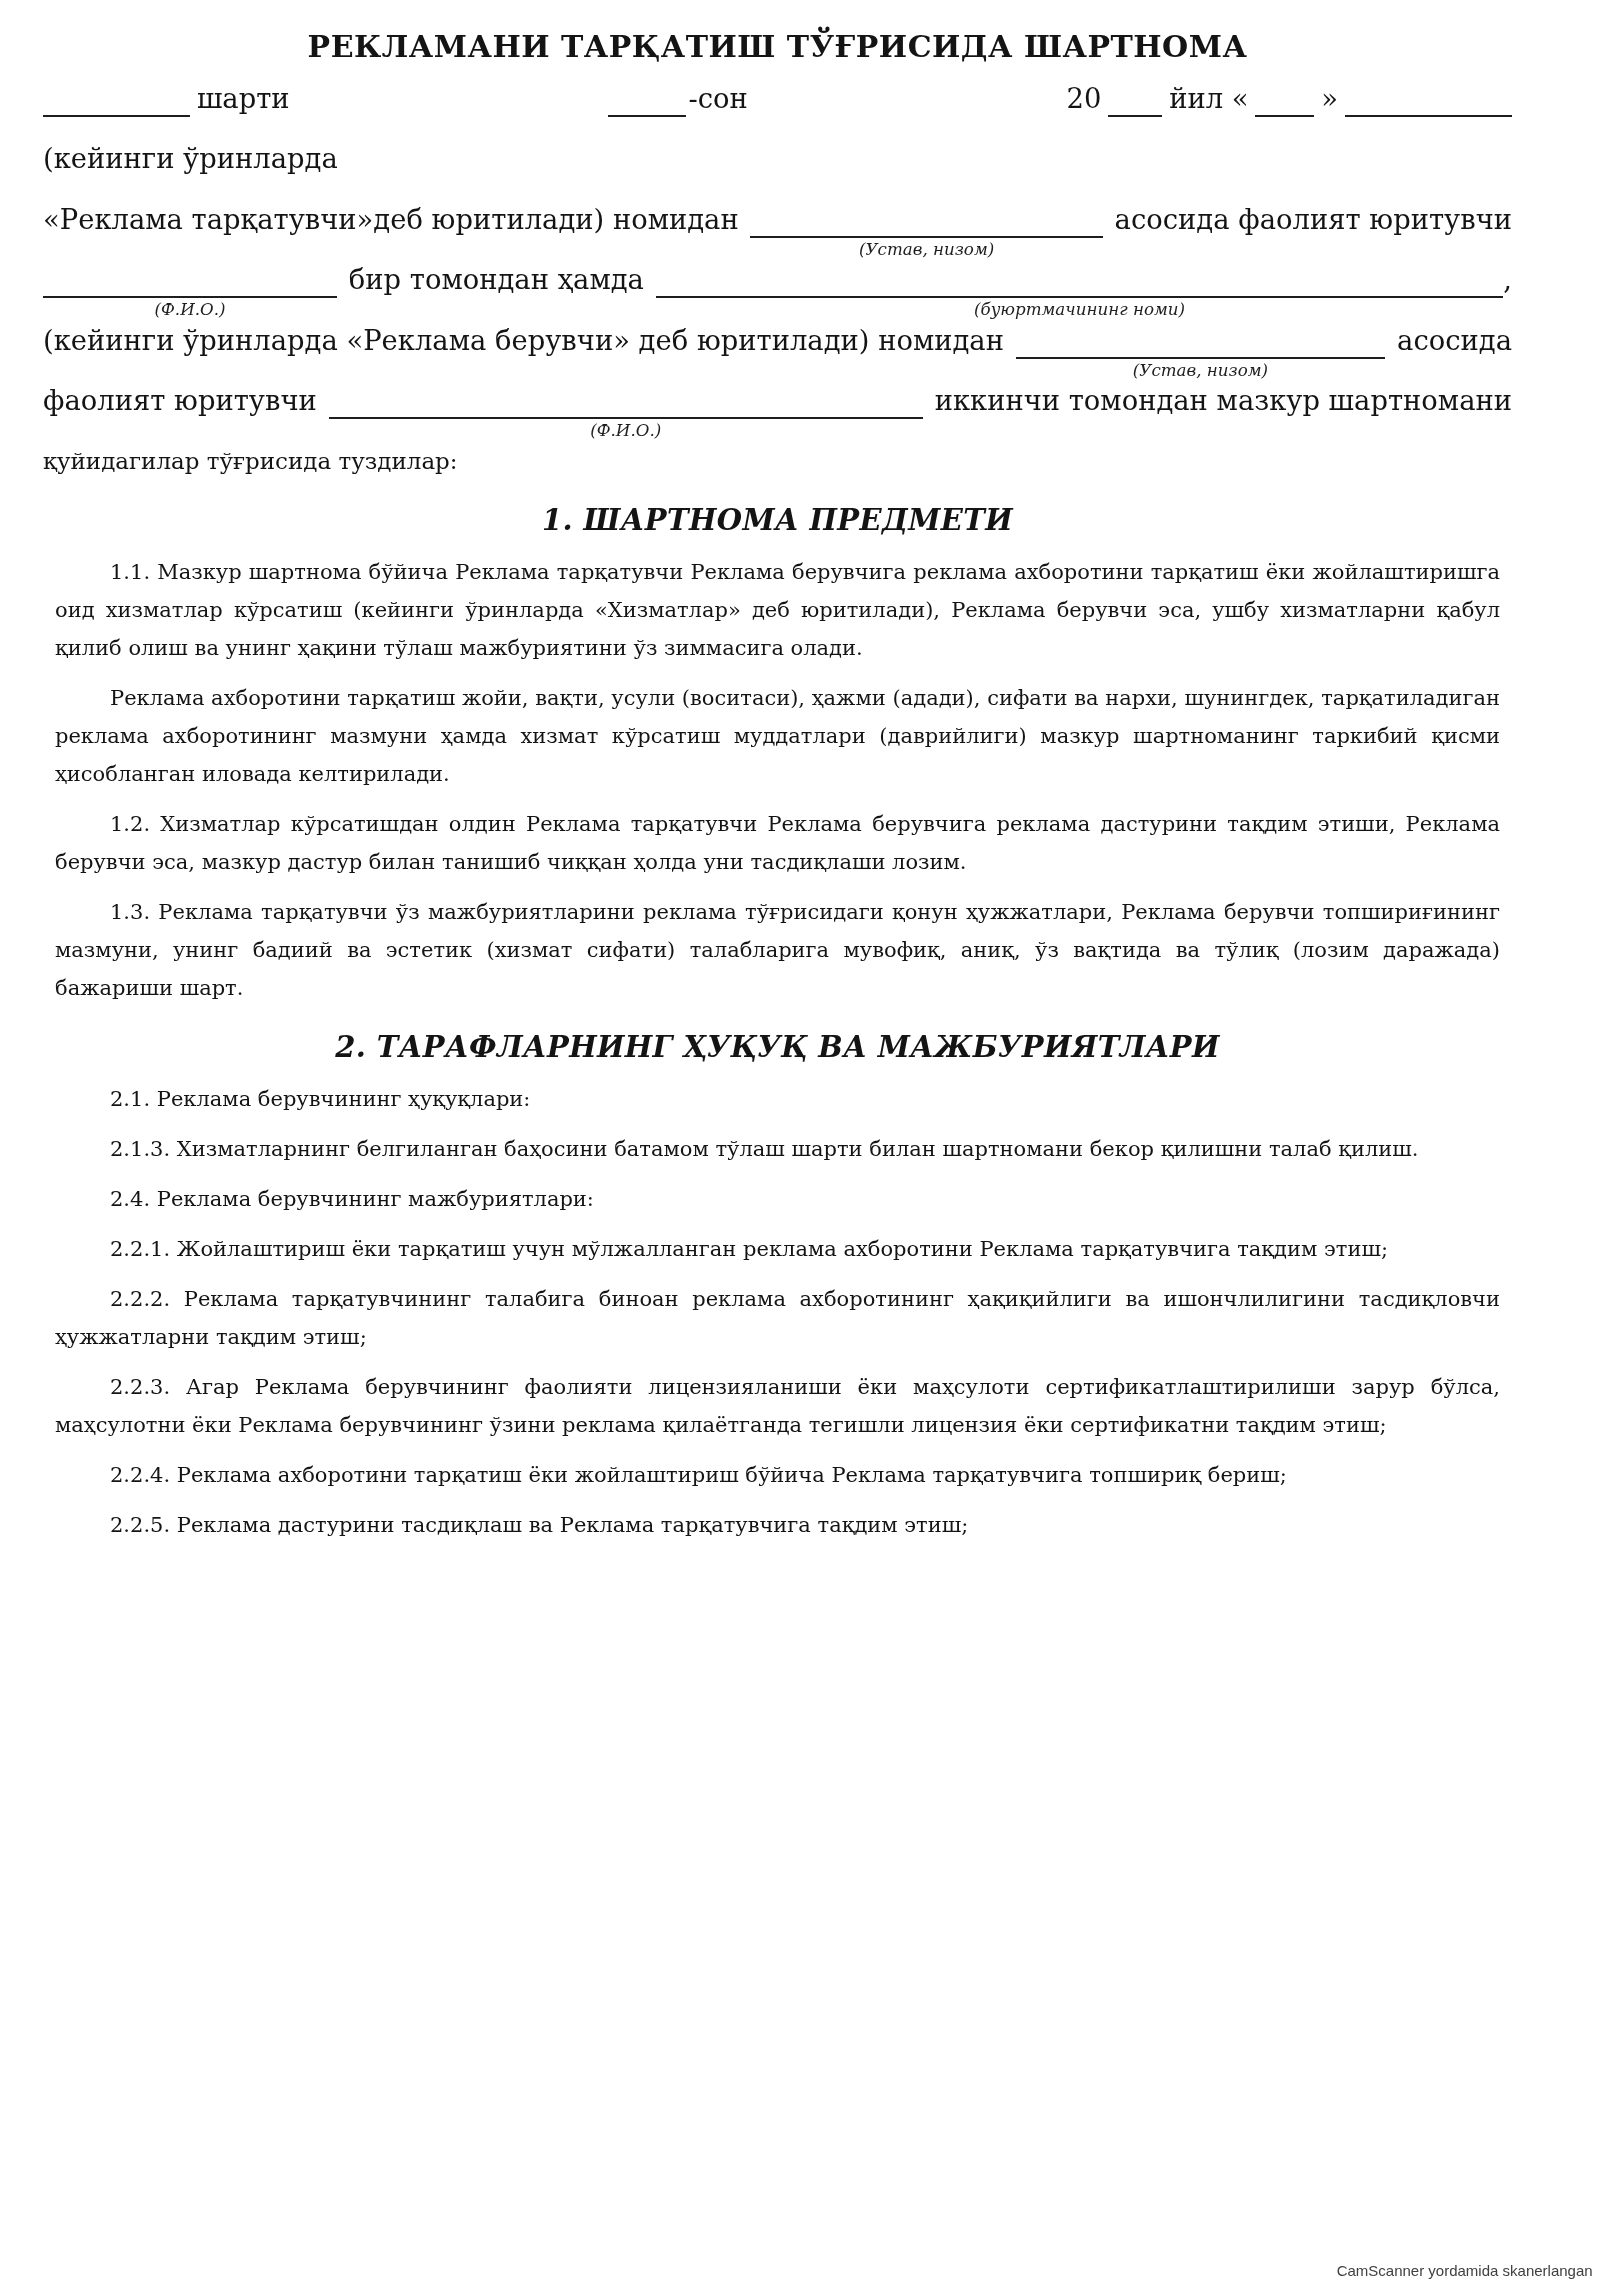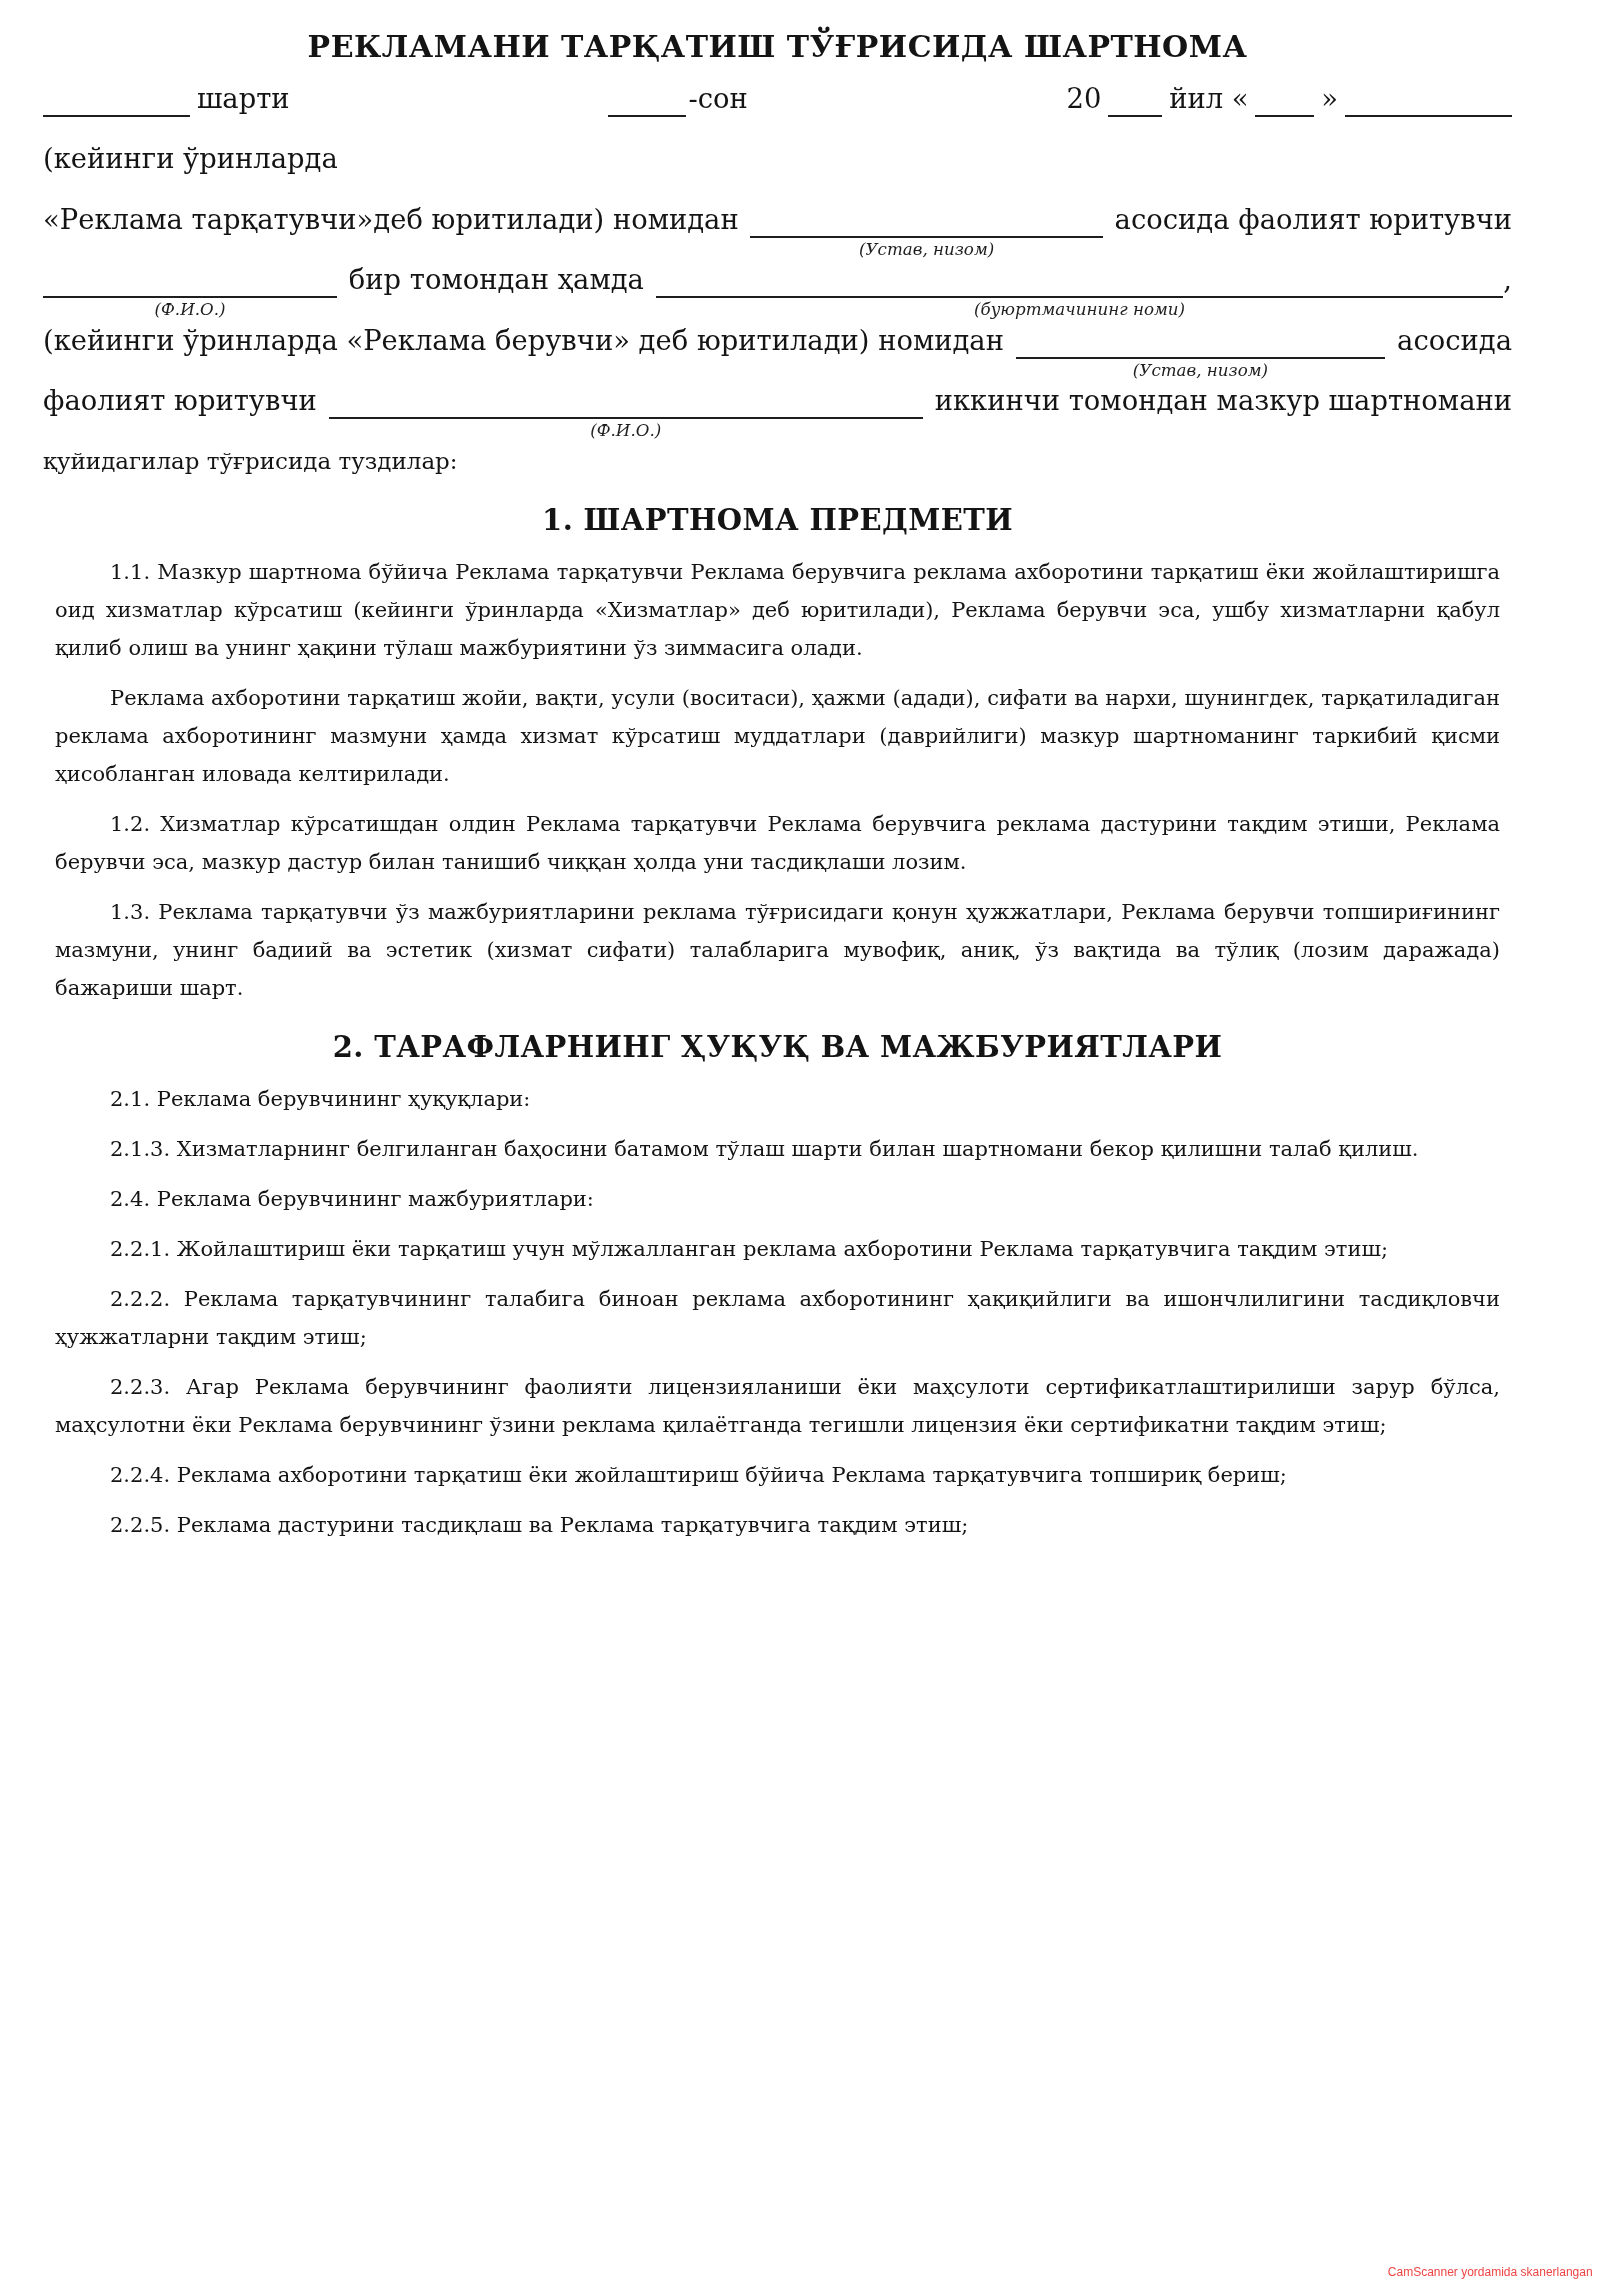--- a/index.html
+++ b/index.html
@@ -62,36 +62,37 @@
     line-height: 37px;
     margin-bottom: 3.9px;
   }
 
   .sec-heading {
     margin: 23.5px 0 15.7px 0;
     font-size: 29px;
     font-weight: bold;
     text-align: center;
     letter-spacing: 0.4px;
+    font-style: italic;
   }
   .para {
     margin: 12px;
     font-size: 21px;
     line-height: 38px;
     text-align: justify;
     text-indent: 55px;
   }
 
   .scan-footer {
     position: absolute;
     right: 27.4px;
     bottom: 13.7px;
     font-family: "Liberation Sans", "DejaVu Sans", sans-serif;
-    font-size: 12px;
-    color: #ef4444;
+    font-size: 15px;
+    color: #404040;
   }
 </style>
 </head>
 <body>
 
 <div class="page">
   <div class="content">
 
     <h1 class="doc-title">РЕКЛАМАНИ ТАРҚАТИШ ТЎҒРИСИДА ШАРТНОМА</h1>
 

